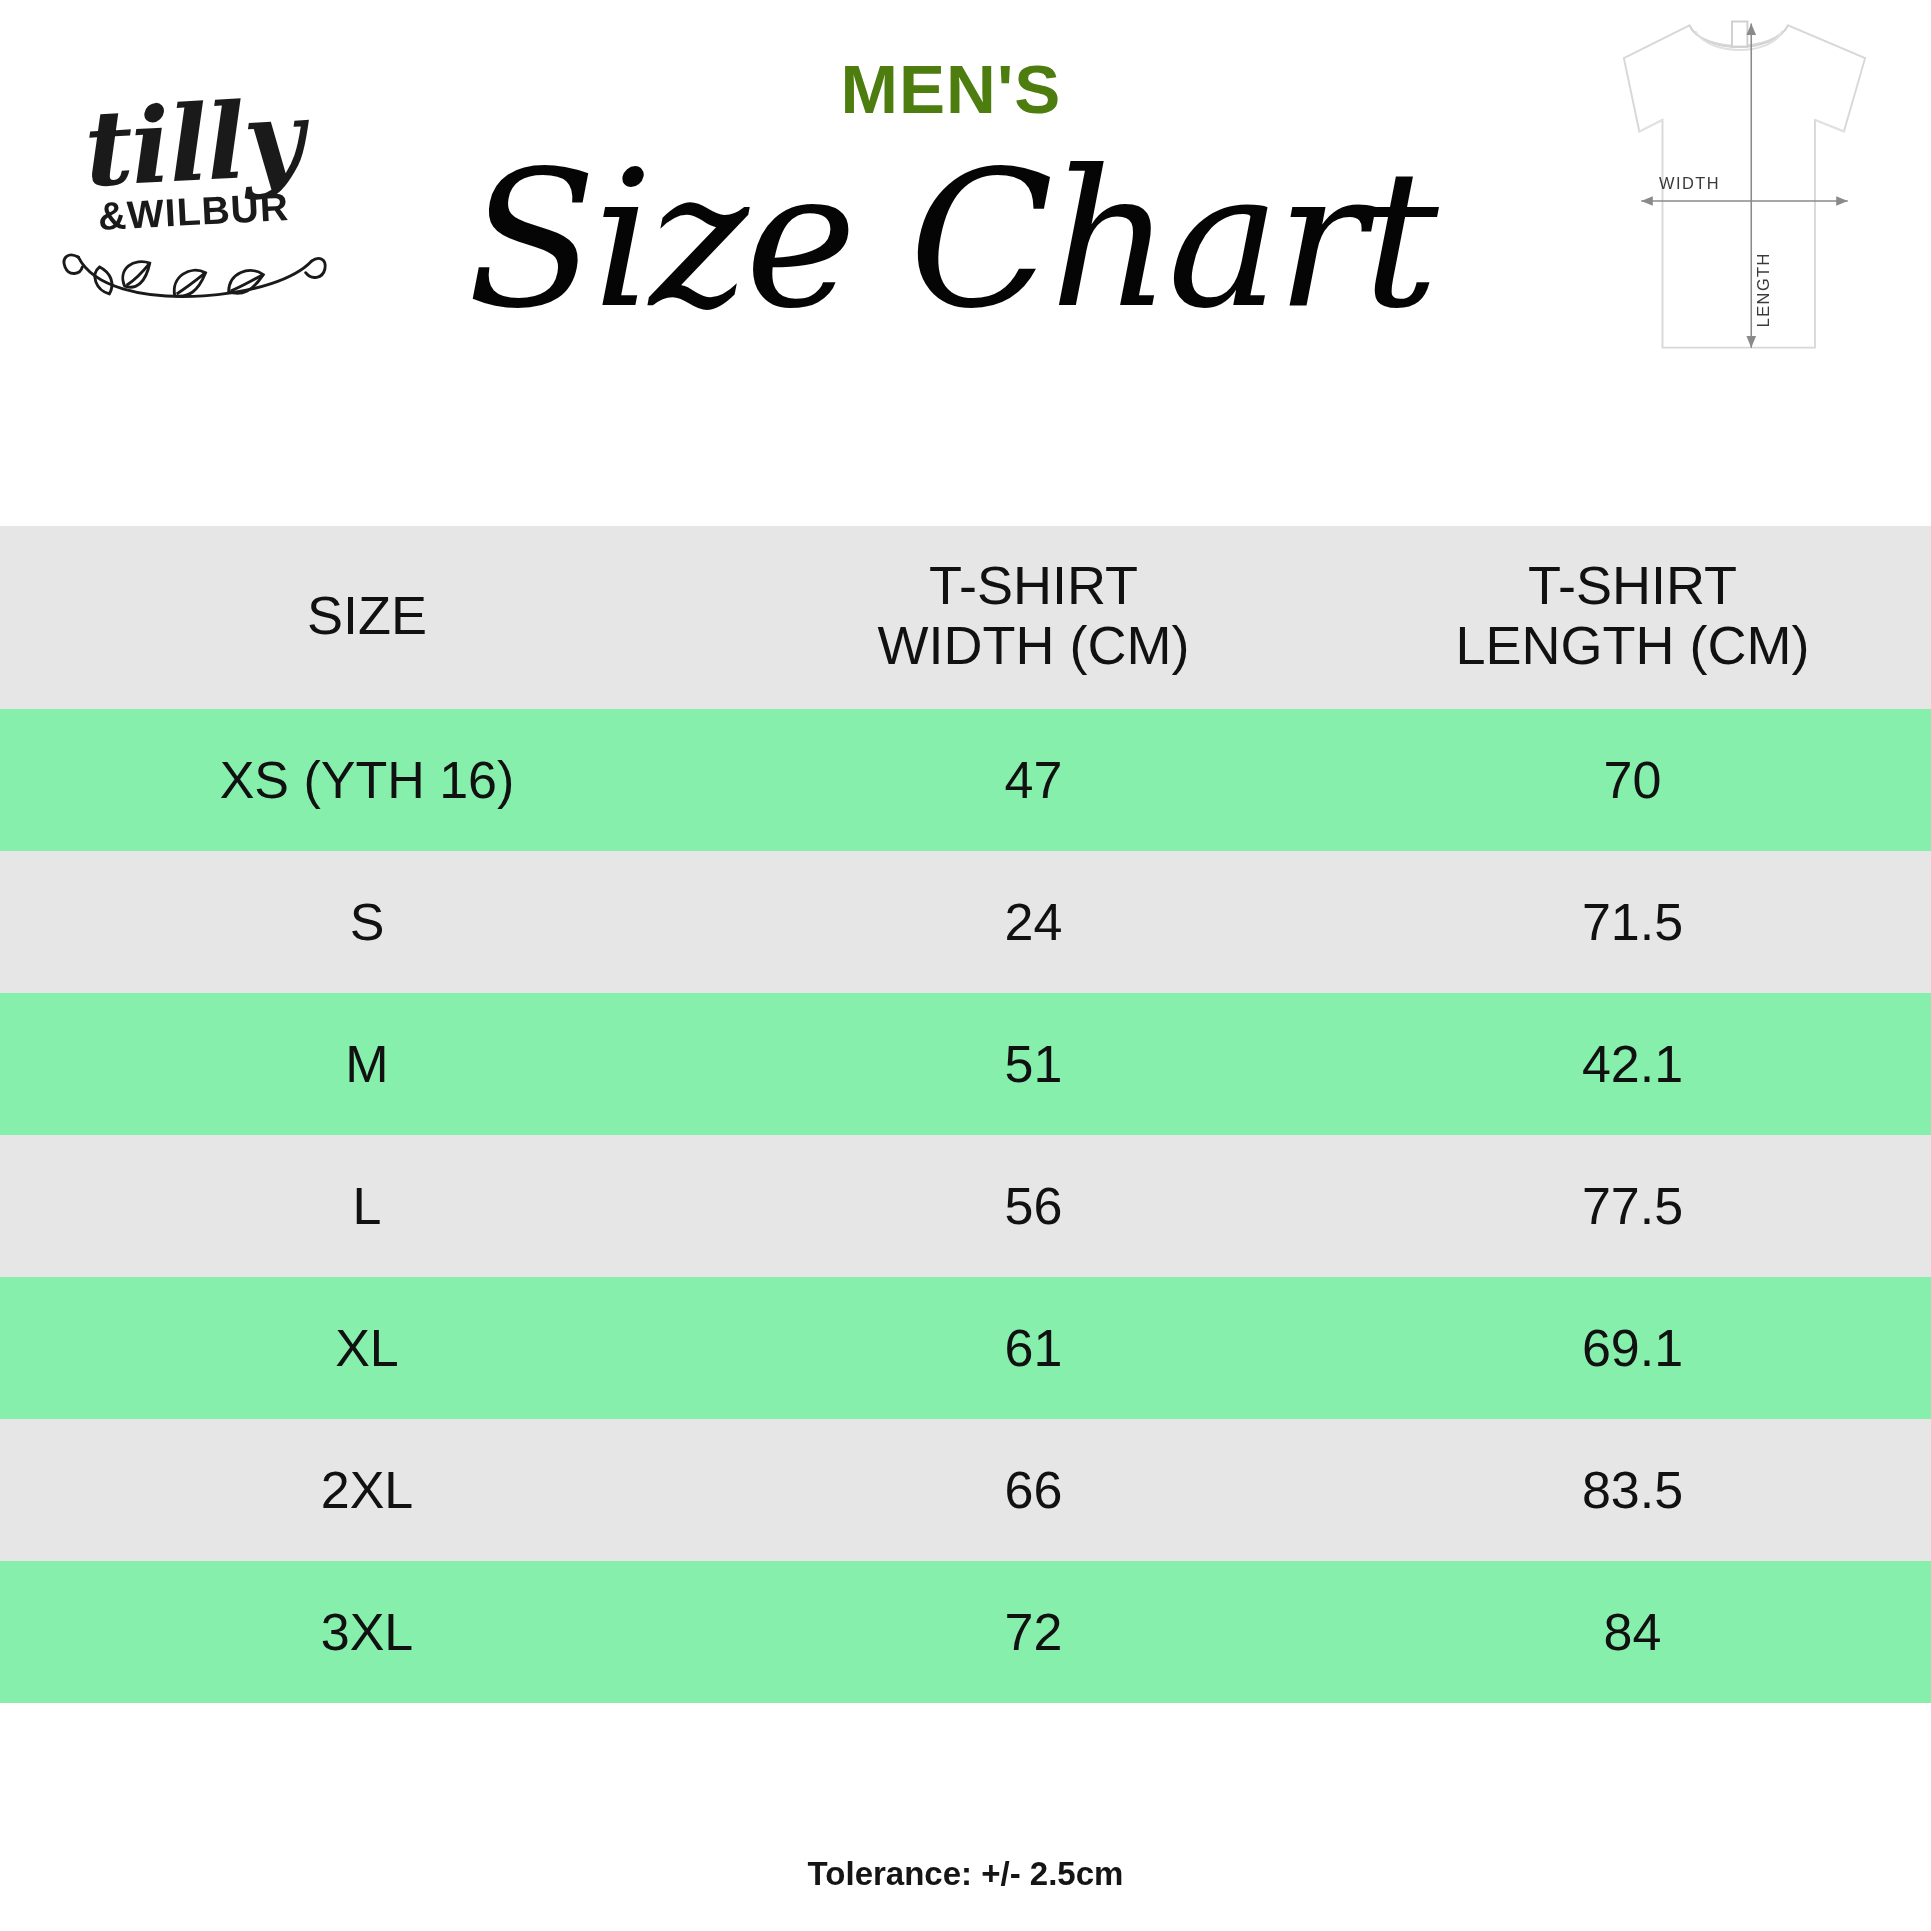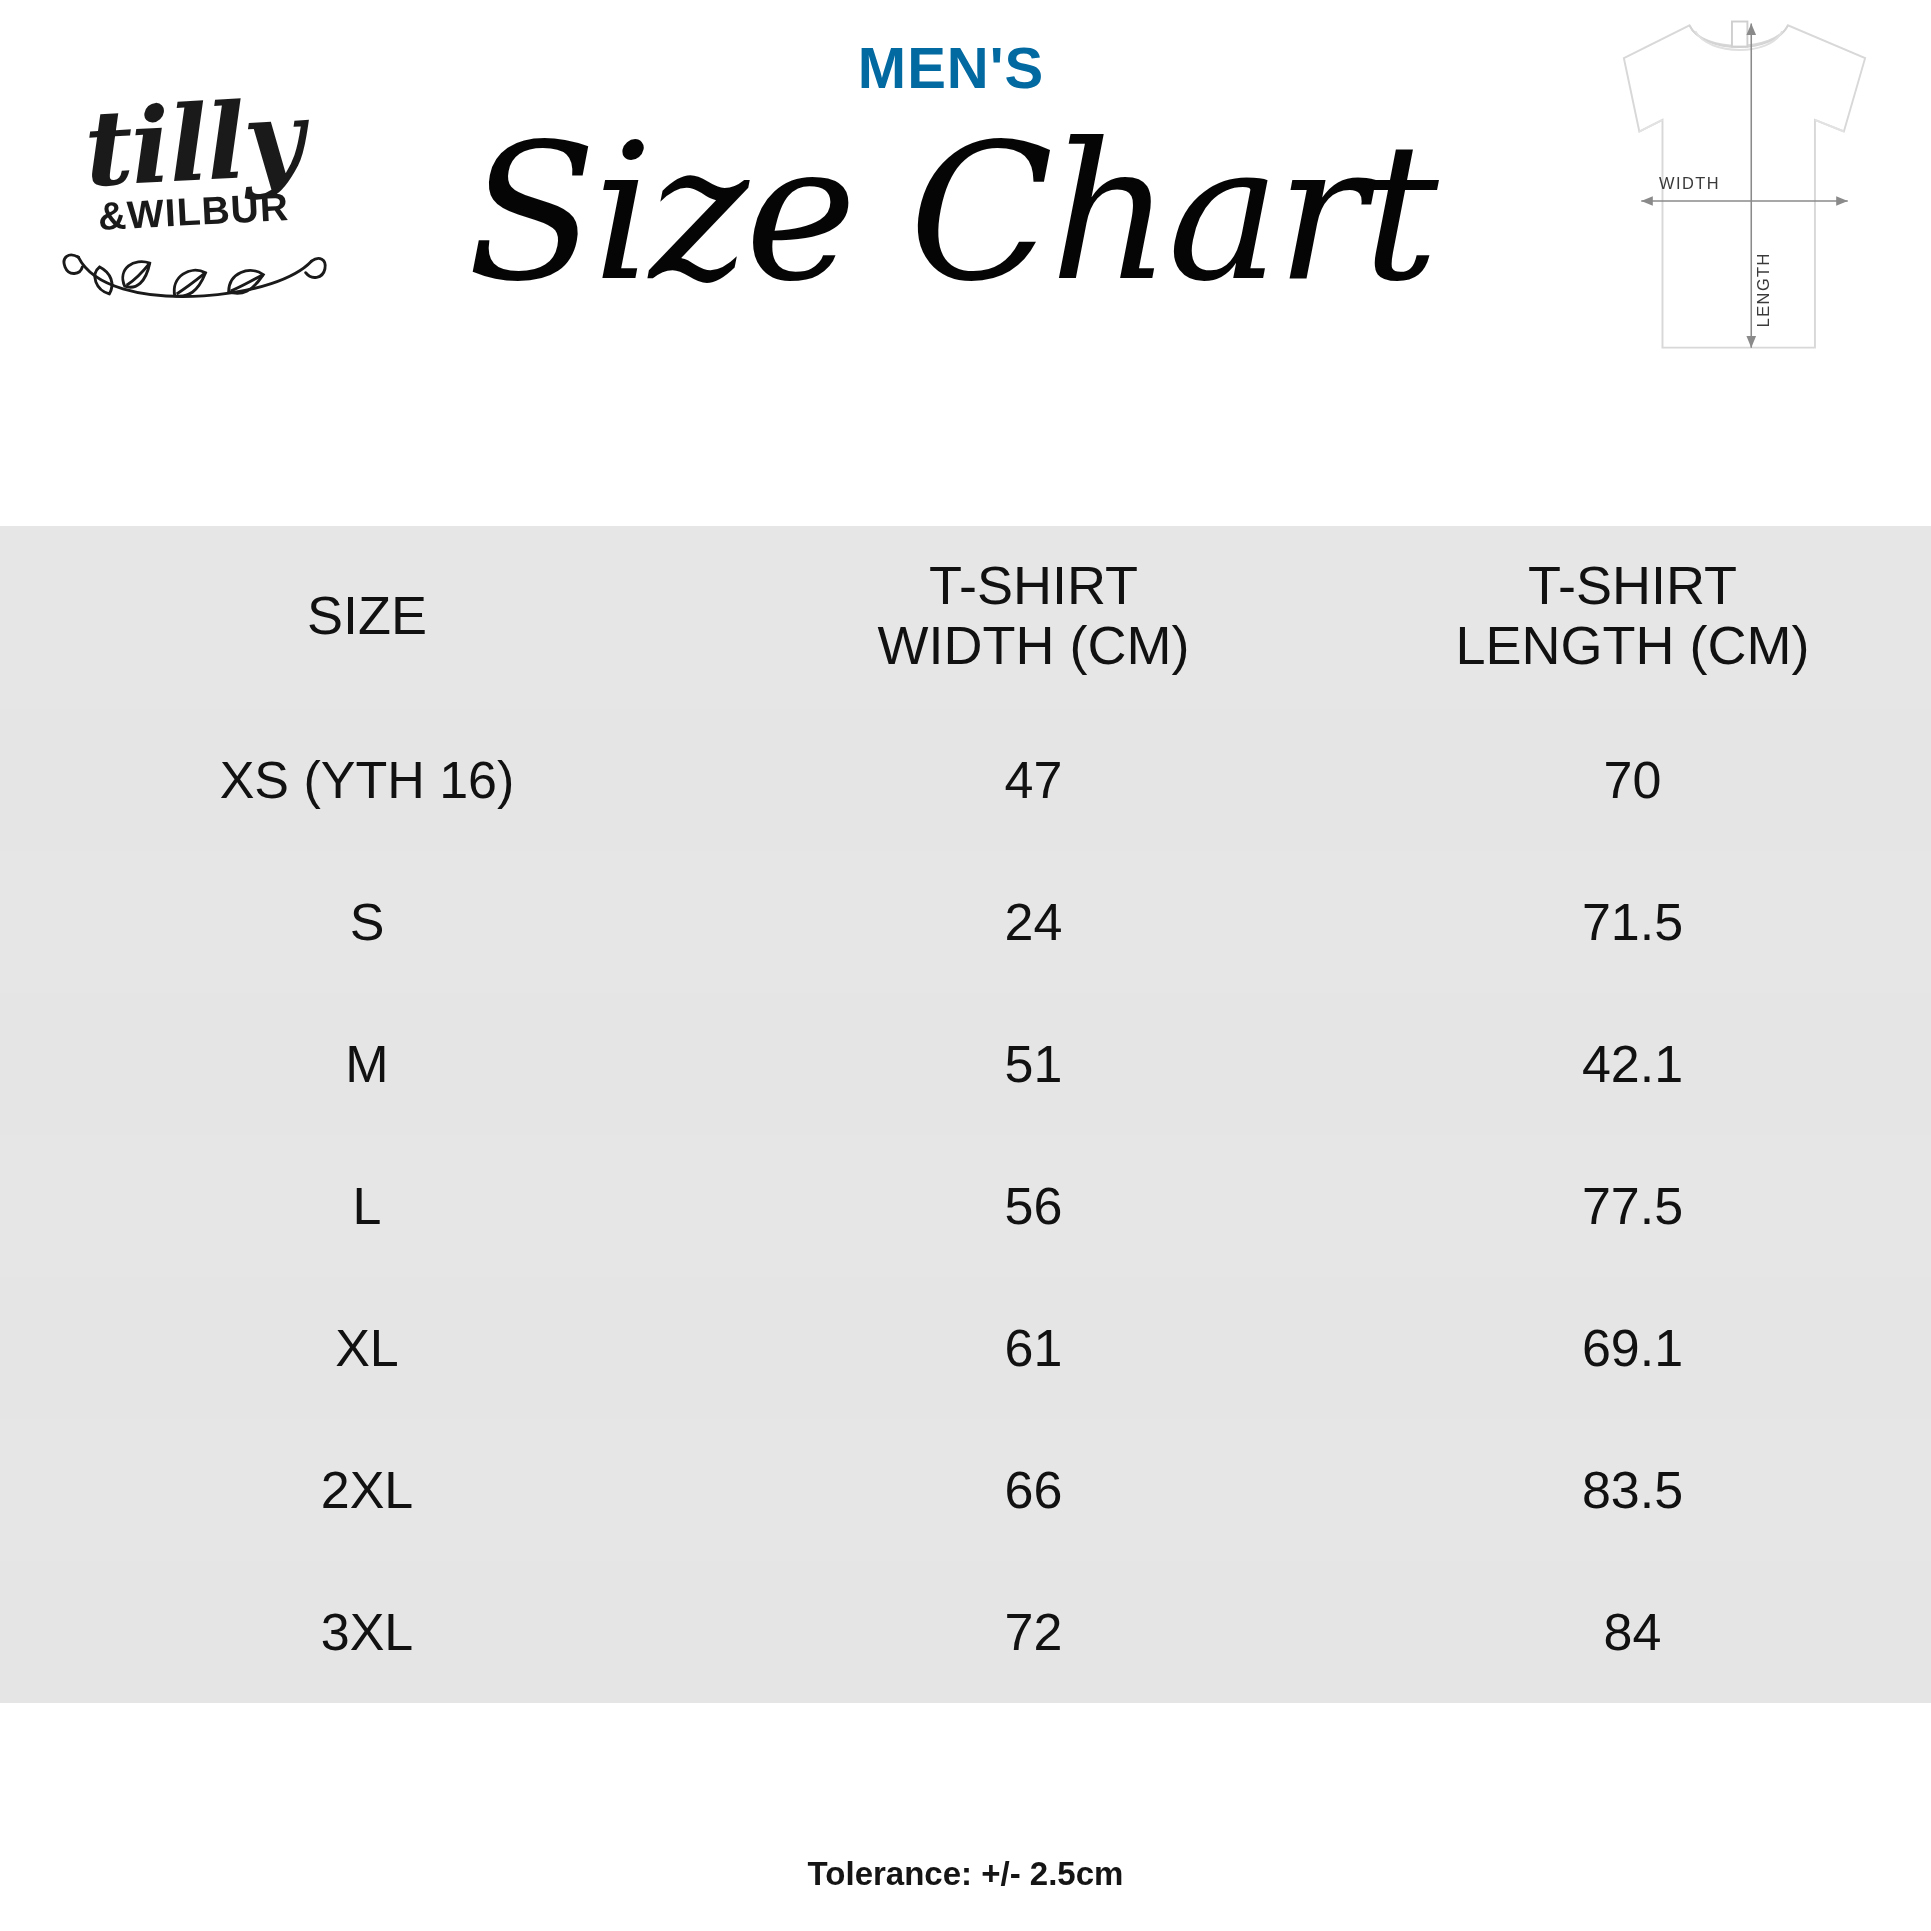--- a/index.html
+++ b/index.html
@@ -65,25 +65,25 @@
   .title-block {
     position: absolute;
     left: 357px;
     top: 39px;
     width: 1188px;
     text-align: center;
   }
   .title-mens {
     font-family: "Liberation Sans", sans-serif;
     font-weight: 700;
-    font-size: 58px;
+    font-size: 69px;
     letter-spacing: 1px;
     line-height: 1;
-    color: #0369a1;
-    margin: 0;
+    color: #4d7c0f;
+    margin: 16px;
   }
   .title-size-chart {
     font-family: "DejaVu Serif", serif;
     font-style: italic;
     font-weight: 400;
     font-size: 189px;
     line-height: 1.05;
     letter-spacing: -3.9px;
     color: #050505;
     margin: 17.4px 0 0 0;
@@ -130,21 +130,21 @@
   table.size-table tbody td {
     font-size: 52px;
     font-weight: 400;
     color: #111;
     text-align: center;
     padding: 21px 9.7px;
     height: 100px;
     vertical-align: middle;
   }
   table.size-table tbody tr.shaded td { background: #e6e6e6; }
-  table.size-table tbody tr.plain td { background: #e5e5e5; }
+  table.size-table tbody tr.plain td { background: #86efac; }
 
   
   .footer-note {
     position: absolute;
     left: 0;
     top: 1839px;
     width: 1931px;
     text-align: center;
     font-size: 33px;
     font-weight: 700;

